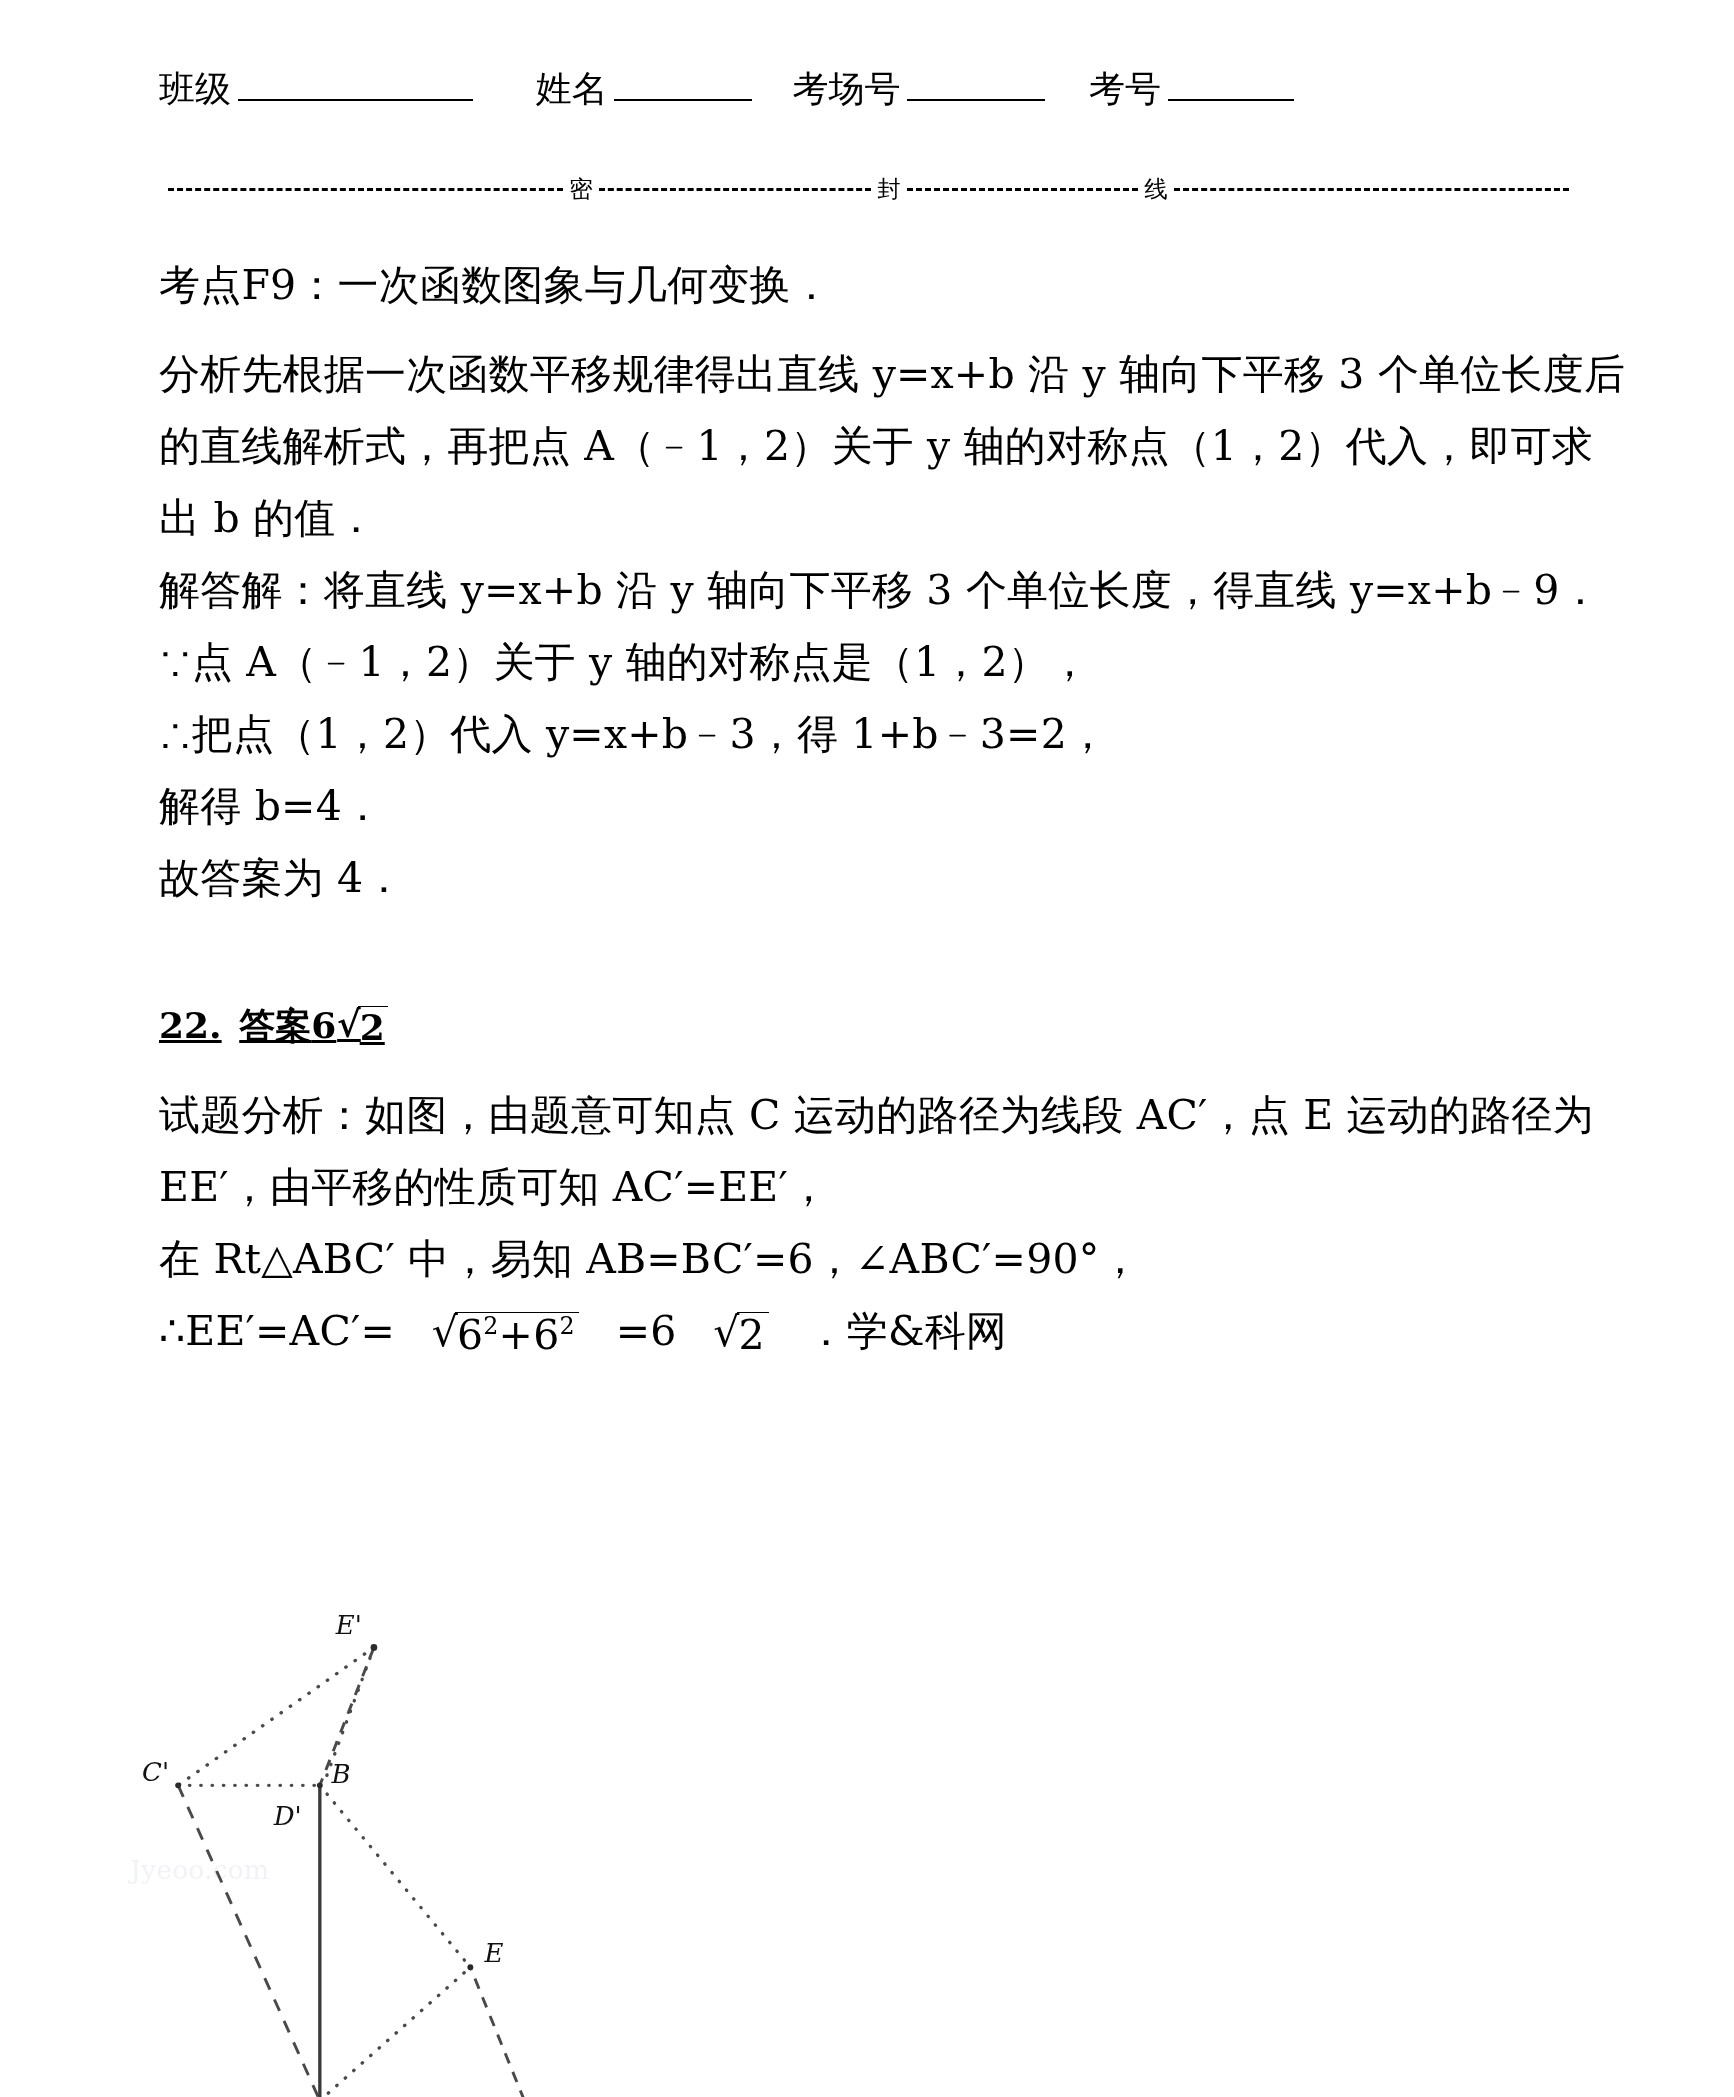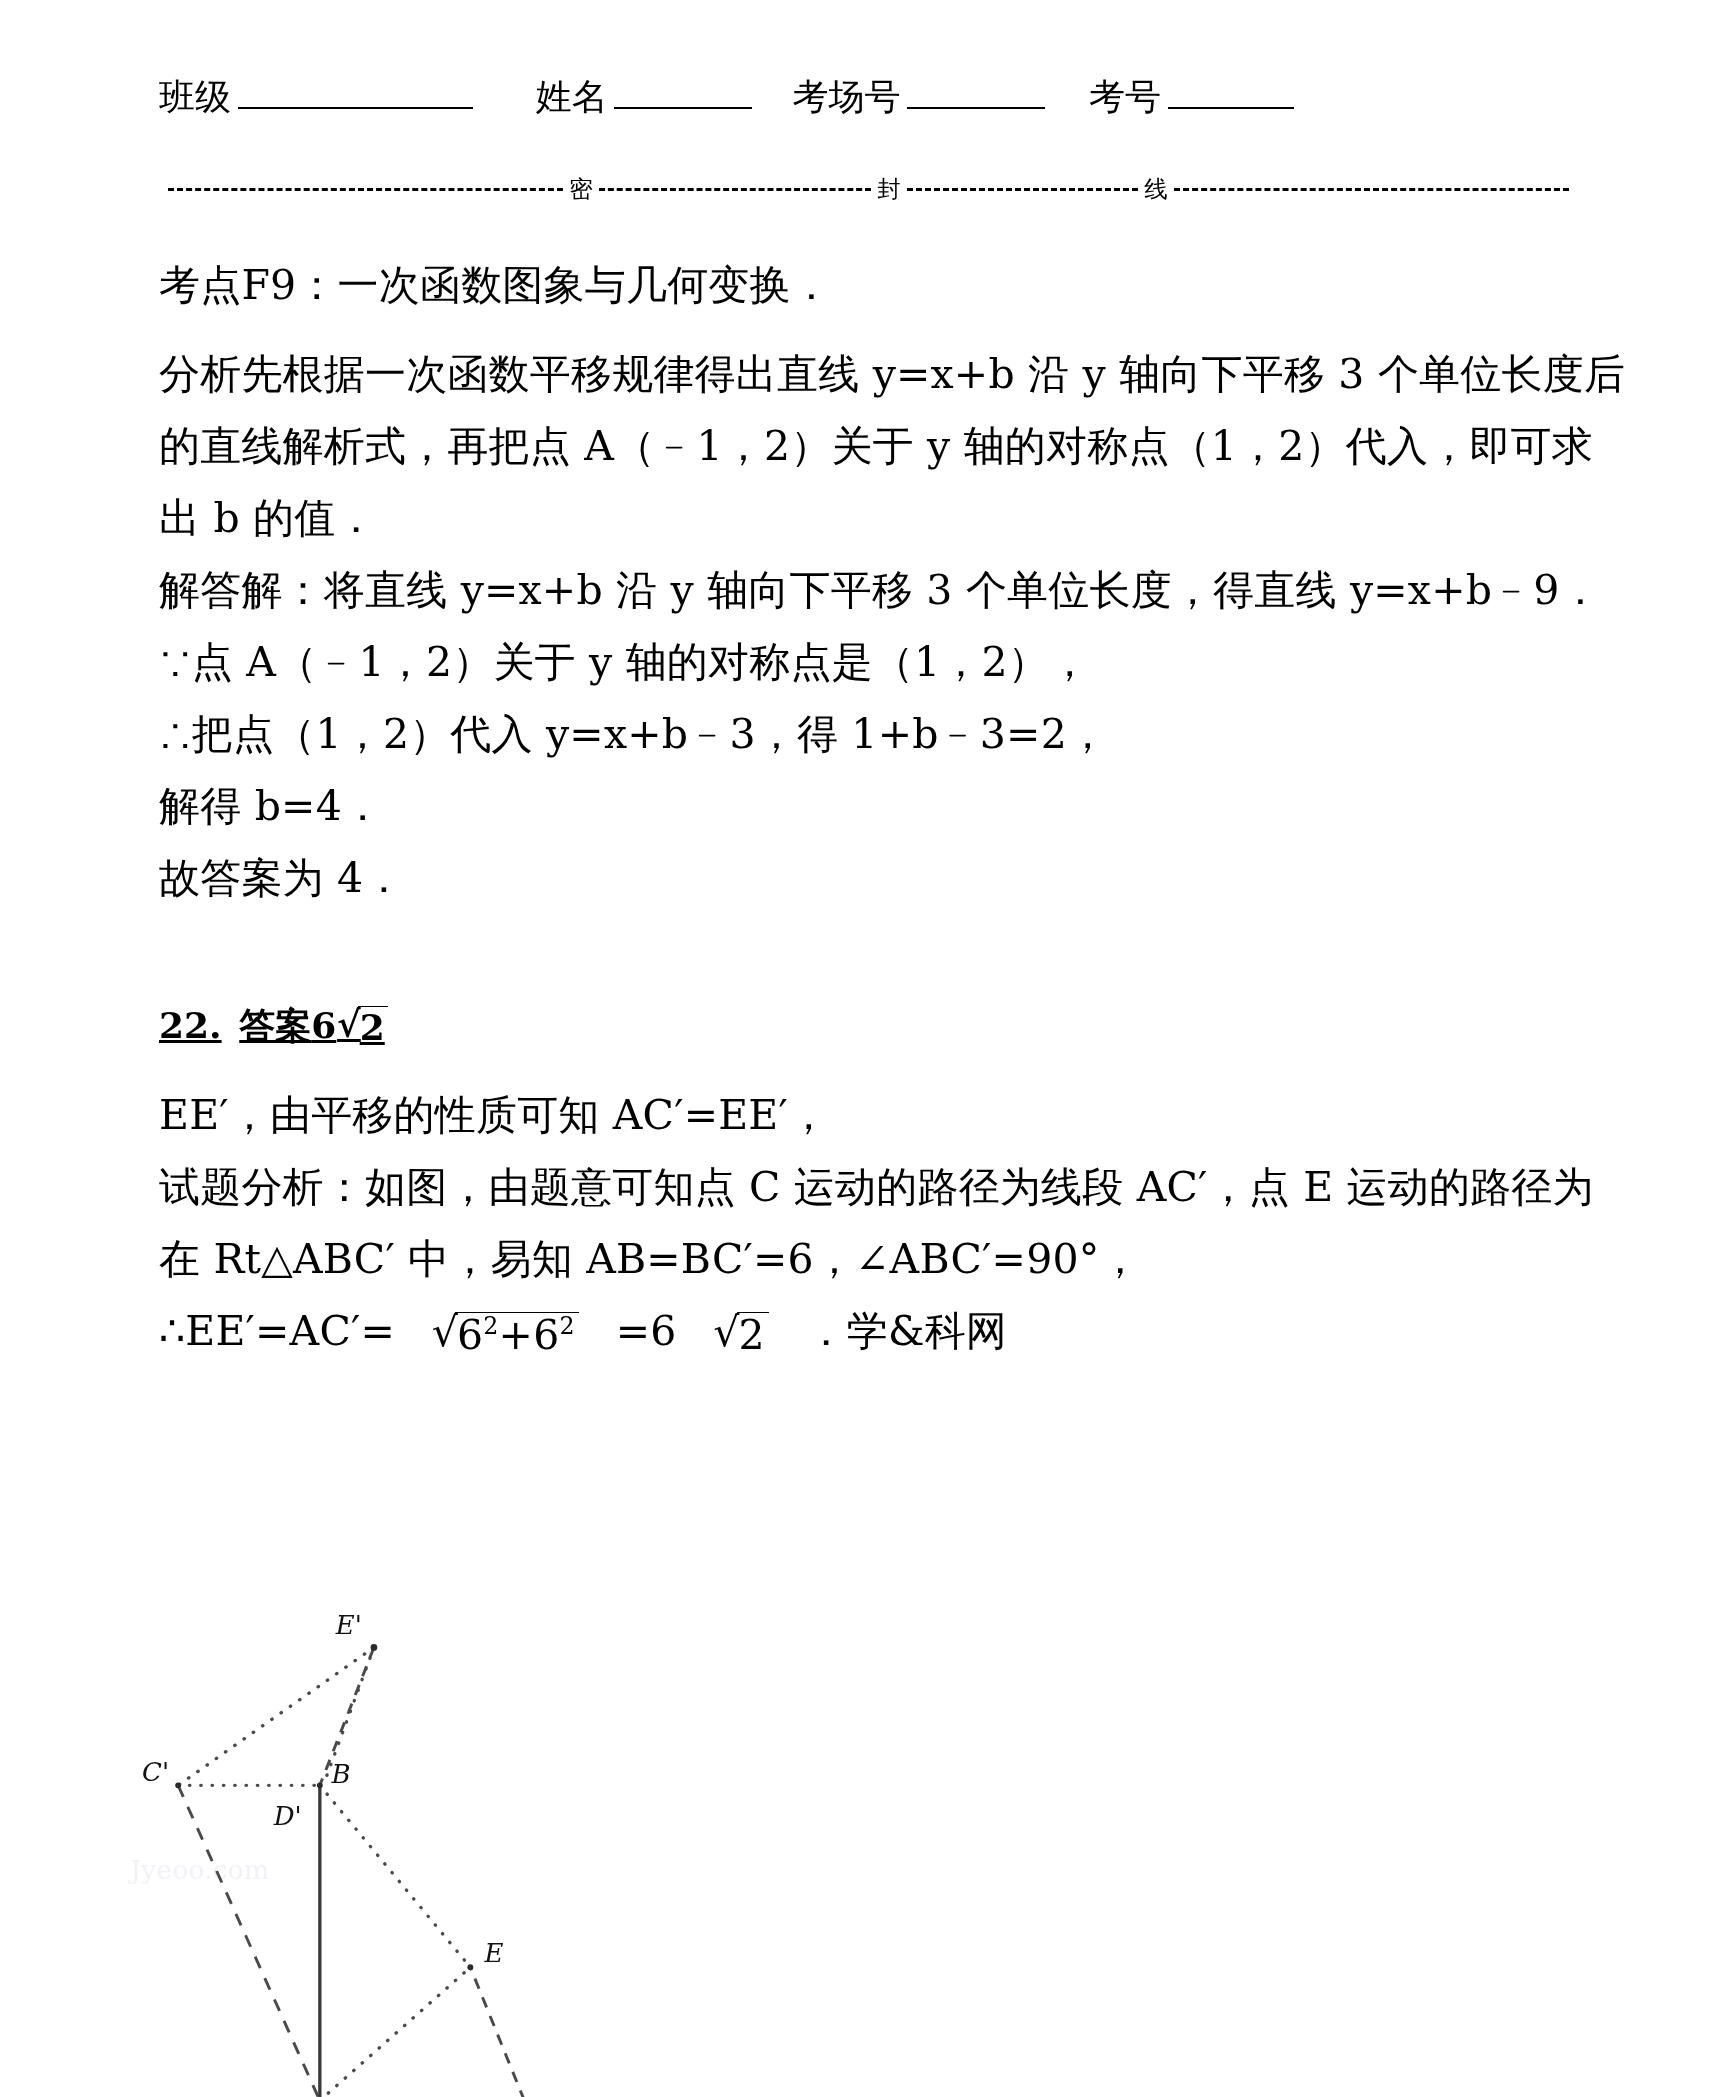--- a/index.html
+++ b/index.html
@@ -29,21 +29,21 @@
     position: absolute;
     left: 159px;
     top: 71px;
     width: 1426px;
     display: flex;
     align-items: flex-end;
     font-size: 36px;
     line-height: 1.0;
     white-space: nowrap;
   }
-  .hdr-group { display: flex; align-items: flex-end; margin-top: 8px; }
+  .hdr-group { display: flex; align-items: flex-end; }
   .hdr-label { font-size: 36px; }
   .hdr-rule {
     display: inline-block;
     border-bottom: 2.9px solid #000;
     height: 0;
     margin-bottom: 5.9px;
     margin-left: 6.7px;
   }
   .rule-1 { width: 235px; }
   .rule-2 { width: 138px; }
@@ -223,22 +223,22 @@
       <span>答案</span>
       <span>6</span>
       <span class="radical">
         <span class="rad-sign">√</span>
         <span class="rad-body">2</span>
       </span>
     </div>
 
     <div class="spacer-sm"></div>
 
+    <div class="tline tall">试题分析：如图，由题意可知点 C 运动的路径为线段 AC′，点 E 运动的路径为</div>
     <div class="tline tall">EE′，由平移的性质可知 AC′=EE′，</div>
-    <div class="tline tall">试题分析：如图，由题意可知点 C 运动的路径为线段 AC′，点 E 运动的路径为</div>
     <div class="tline tall">在 Rt△ABC′ 中，易知 AB=BC′=6，∠ABC′=90°，</div>
 
     
     <div class="tline tall inline-frac-row">
       <span>∴EE′=AC′=</span>
       <span class="radical">
         <span class="rad-sign">√</span>
         <span class="rad-body">
           <span>6</span><sup>2</sup><span>+</span><span>6</span><sup>2</sup>
         </span>

